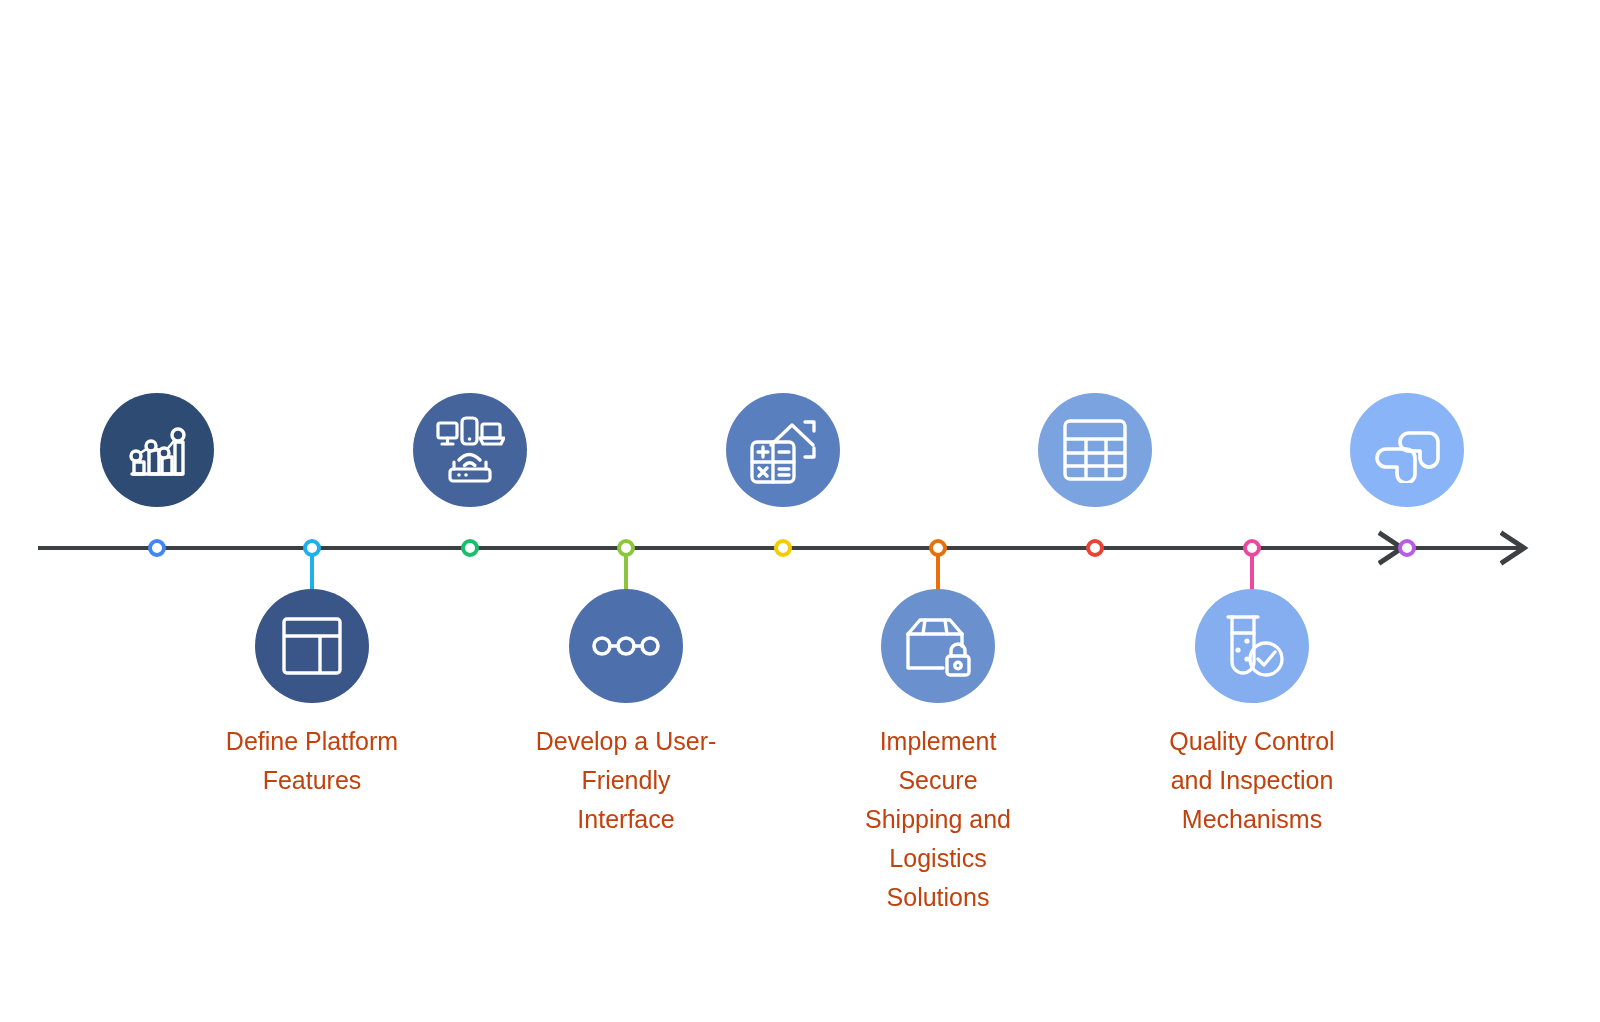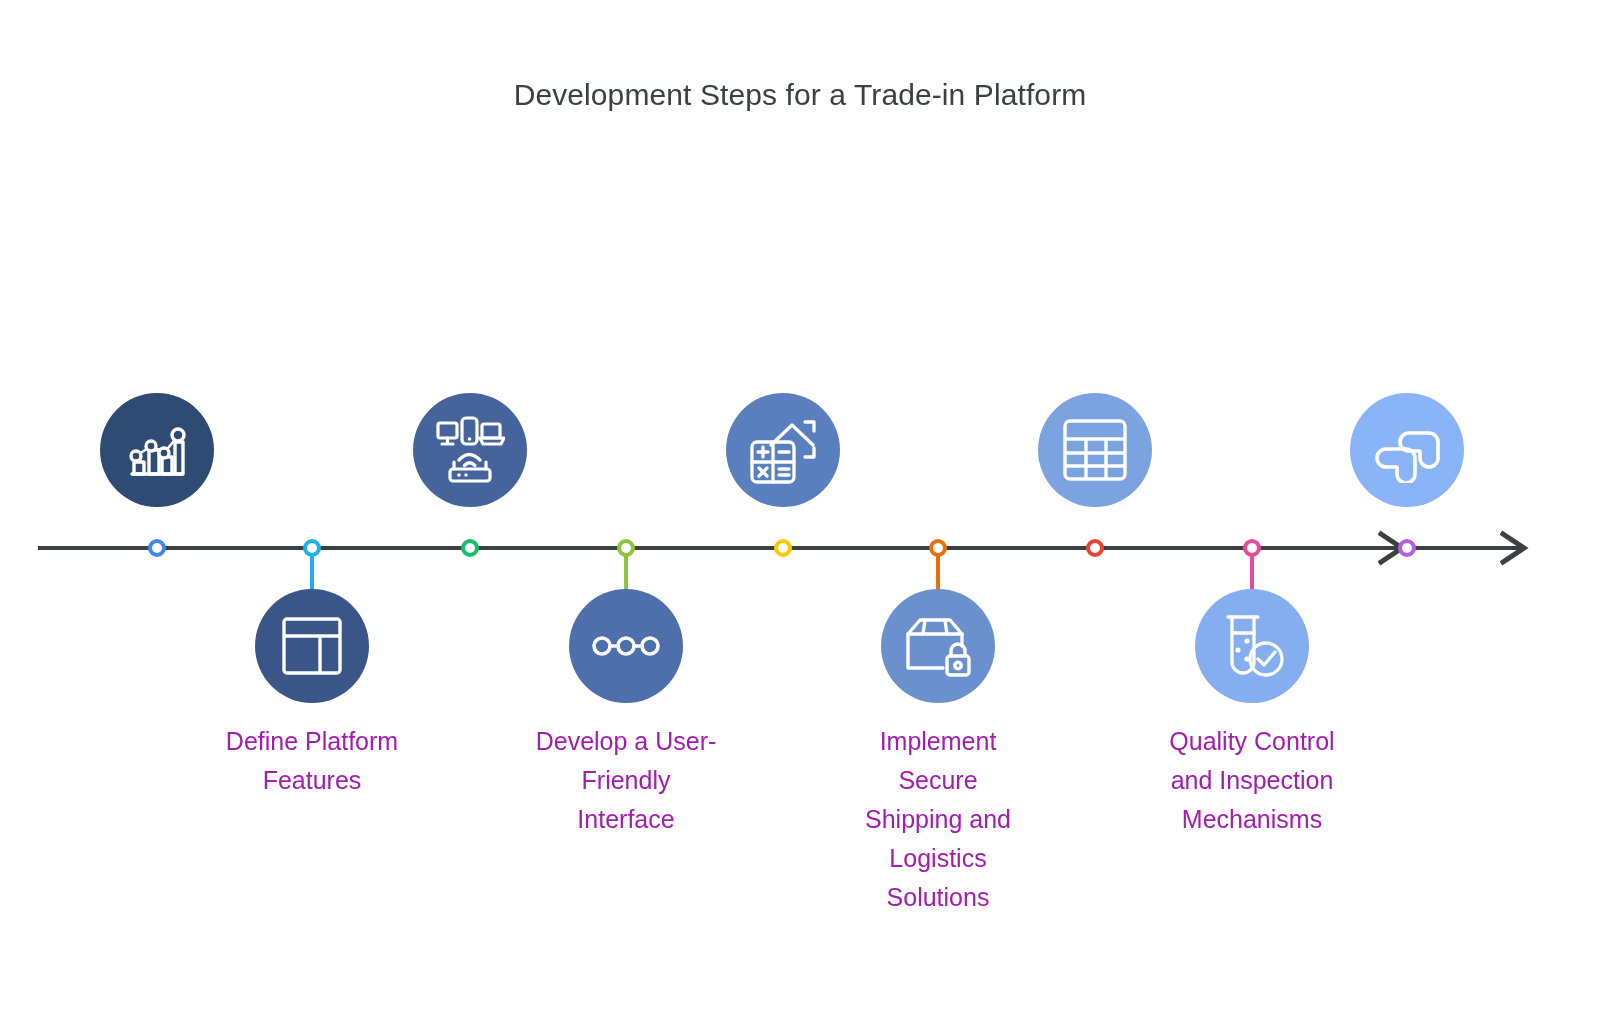--- a/index.html
+++ b/index.html
@@ -96,31 +96,30 @@
   .node.down .bubble { top: 589px; }
   .bubble svg { display: block; }
 
   .label {
     position: absolute;
     width: 210px;
     left: -105px;
     text-align: center;
     font-size: 25px;
     line-height: 39px;
-    color: #a21caf;
+    color: #c2410c;
     font-weight: 400;
   }
   .node.down .label { top: 722px; }
 </style>
 </head>
 <body>
 
 <div id="canvas">
 
-  <div id="chart-title">Development Steps for a Trade-in Platform</div>
 
   <div id="axis-line"></div>
 
   <div class="axis-arrow" id="axis-arrow-mid">
     <svg width="34" height="36" viewBox="0 0 34 36">
       <path d="M3 4 L24 18 L3 32" fill="none" stroke="#3c4043" stroke-width="5" stroke-linecap="square" stroke-linejoin="miter"></path>
     </svg>
   </div>
 
   <div class="axis-arrow" id="axis-arrow-end">

